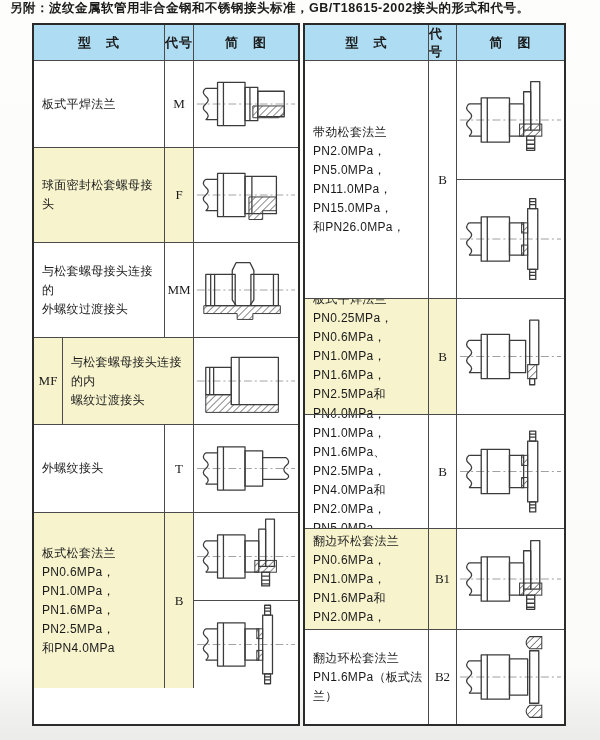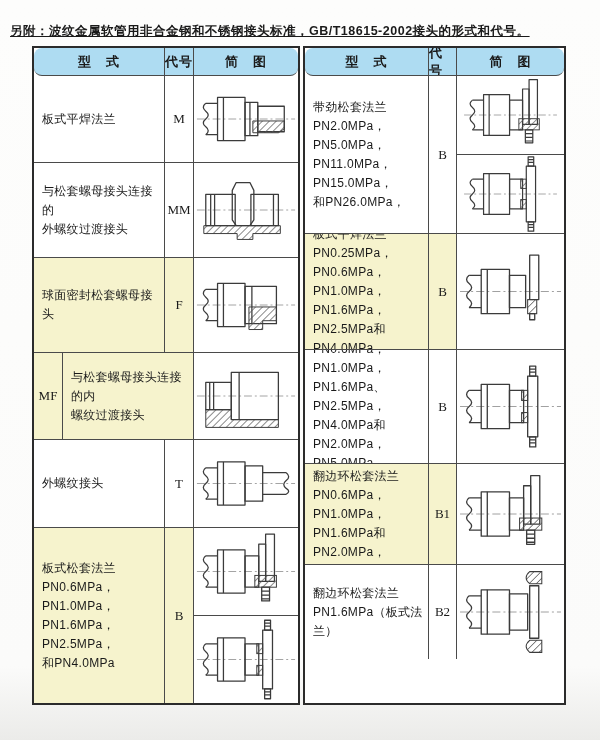--- a/index.html
+++ b/index.html
@@ -4,42 +4,41 @@
 <style>
   html,body{margin:0;padding:0;}
   body{
     width:600px;height:740px;
     font-family:"Liberation Sans","DejaVu Sans",sans-serif;
     background:linear-gradient(180deg,#fdfdfc 0%,#fbfbfa 90%,#ebebe9 100%);
     color:#1a1a1a;
     overflow:hidden;
   }
   .title{
-    padding:23px 0 0 10px;
+    padding:0 0 0 10px;
     font-size:12.5px;
     font-weight:bold;
     letter-spacing:0.5px;
     white-space:nowrap;
-    text-decoration:underline;
   }
   .tables{
     display:flex;
     margin:6px 0 0 32px;
     gap:3px;
   }
   .tbl{
     border:2px solid #2b2b2b;
     background:#ffffff;
     box-sizing:content-box;
   }
   .row{display:flex;border-bottom:1px solid #4a4a4a;box-sizing:border-box;}
   .row:last-child{border-bottom:none;}
   .c{border-right:1px solid #4a4a4a;box-sizing:border-box;overflow:hidden;}
   .c:last-child{border-right:none;}
-  .head{height:28px;background:var(--head-bg,#aedcf2);border-radius:8px;}
+  .head{height:36px;background:var(--head-bg,#aedcf2);}
   .head .c{
     display:flex;align-items:center;justify-content:center;
     font-size:13px;font-weight:bold;letter-spacing:1px;
   }
   .type{
     display:flex;flex-direction:column;justify-content:center;
     font-size:12px;line-height:19px;
     padding:3px 4px 3px 8px;
     white-space:pre-line;
     letter-spacing:0.3px;
@@ -92,51 +91,51 @@
               <rect x="24" y="20" width="28" height="44" stroke="#3b3b3b" fill="none" stroke-width="1.3" stroke-linejoin="round"></rect>
               <line x1="30" y1="20" x2="30" y2="64" stroke="#3b3b3b" fill="none" stroke-width="1.3" stroke-linejoin="round"></line>
               <rect x="52" y="25" width="13" height="34" stroke="#3b3b3b" fill="none" stroke-width="1.3" stroke-linejoin="round"></rect>
               <line x1="57" y1="25" x2="57" y2="59" stroke="#3b3b3b" fill="none" stroke-width="1.3" stroke-linejoin="round"></line>
               <rect x="65" y="29" width="27" height="26" stroke="#3b3b3b" fill="none" stroke-width="1.3" stroke-linejoin="round"></rect>
               <path d="M60,44 L92,44 L92,52 L86,56 L60,56 Z" fill="url(#hatch)" stroke="#3b3b3b" stroke-width="1"></path>
             </svg>
         </div>
       </div>
 
+      <div class="row hl" style="height:95px">
+        <div class="c col-type type">球面密封松套螺母接头</div>
+        <div class="c col-code code">F</div>
+        <div class="c col-diag diag">
+          <svg viewBox="0 0 106 84">
+              <line x1="3" y1="42" x2="103" y2="42" stroke="#8a8a8a" stroke-width="0.8" stroke-dasharray="8 3 2 3"></line>
+              <path d="M12,26 q-5,4 0,8 q5,4 0,8 q-5,4 0,8 q5,4 0,8" stroke="#3b3b3b" fill="none" stroke-width="1.3" stroke-linejoin="round"></path>
+              <path d="M24,26 L12,26 M12,58 L24,58" stroke="#3b3b3b" fill="none" stroke-width="1.3" stroke-linejoin="round"></path>
+              <rect x="24" y="20" width="28" height="44" stroke="#3b3b3b" fill="none" stroke-width="1.3" stroke-linejoin="round"></rect>
+              <line x1="30" y1="20" x2="30" y2="64" stroke="#3b3b3b" fill="none" stroke-width="1.3" stroke-linejoin="round"></line>
+              <rect x="52" y="23" width="32" height="38" stroke="#3b3b3b" fill="none" stroke-width="1.3" stroke-linejoin="round"></rect>
+              <line x1="59" y1="23" x2="59" y2="61" stroke="#3b3b3b" fill="none" stroke-width="1.3" stroke-linejoin="round"></line>
+              <path d="M56,44 L84,44 L84,58 L70,58 L70,67 L56,67 Z" fill="url(#hatch)" stroke="#3b3b3b" stroke-width="1"></path>
+            </svg>
+        </div>
+      </div>
+
       <div class="row" style="height:95px">
         <div class="c col-type type">与松套螺母接头连接的
 外螺纹过渡接头</div>
         <div class="c col-code code">MM</div>
         <div class="c col-diag diag">
           <svg viewBox="0 0 106 84">
               <line x1="3" y1="42" x2="103" y2="42" stroke="#8a8a8a" stroke-width="0.8" stroke-dasharray="8 3 2 3"></line>
               <rect x="12" y="26" width="30" height="32" stroke="#3b3b3b" fill="none" stroke-width="1.3" stroke-linejoin="round"></rect>
               <line x1="17" y1="26" x2="17" y2="58" stroke="#3b3b3b" fill="none" stroke-width="1.3" stroke-linejoin="round"></line>
               <line x1="21" y1="26" x2="21" y2="58" stroke="#3b3b3b" fill="none" stroke-width="1.3" stroke-linejoin="round"></line>
               <path d="M43,14 L57,14 L61,22 L61,52 L57,58 L43,58 L39,52 L39,22 Z" stroke="#3b3b3b" fill="none" stroke-width="1.3" stroke-linejoin="round"></path>
               <rect x="58" y="26" width="28" height="32" stroke="#3b3b3b" fill="none" stroke-width="1.3" stroke-linejoin="round"></rect>
               <line x1="81" y1="26" x2="81" y2="58" stroke="#3b3b3b" fill="none" stroke-width="1.3" stroke-linejoin="round"></line>
               <path d="M10,58 L88,58 L88,66 L60,66 L60,72 L44,72 L44,66 L10,66 Z" fill="url(#hatch)" stroke="#3b3b3b" stroke-width="1"></path>
-            </svg>
-        </div>
-      </div>
-
-      <div class="row hl" style="height:95px">
-        <div class="c col-type type">球面密封松套螺母接头</div>
-        <div class="c col-code code">F</div>
-        <div class="c col-diag diag">
-          <svg viewBox="0 0 106 84">
-              <line x1="3" y1="42" x2="103" y2="42" stroke="#8a8a8a" stroke-width="0.8" stroke-dasharray="8 3 2 3"></line>
-              <path d="M12,26 q-5,4 0,8 q5,4 0,8 q-5,4 0,8 q5,4 0,8" stroke="#3b3b3b" fill="none" stroke-width="1.3" stroke-linejoin="round"></path>
-              <path d="M24,26 L12,26 M12,58 L24,58" stroke="#3b3b3b" fill="none" stroke-width="1.3" stroke-linejoin="round"></path>
-              <rect x="24" y="20" width="28" height="44" stroke="#3b3b3b" fill="none" stroke-width="1.3" stroke-linejoin="round"></rect>
-              <line x1="30" y1="20" x2="30" y2="64" stroke="#3b3b3b" fill="none" stroke-width="1.3" stroke-linejoin="round"></line>
-              <rect x="52" y="23" width="32" height="38" stroke="#3b3b3b" fill="none" stroke-width="1.3" stroke-linejoin="round"></rect>
-              <line x1="59" y1="23" x2="59" y2="61" stroke="#3b3b3b" fill="none" stroke-width="1.3" stroke-linejoin="round"></line>
-              <path d="M56,44 L84,44 L84,58 L70,58 L70,67 L56,67 Z" fill="url(#hatch)" stroke="#3b3b3b" stroke-width="1"></path>
             </svg>
         </div>
       </div>
 
       <div class="row hl" style="height:87px">
         <div class="c col-code code">MF</div>
         <div class="c col-type type">与松套螺母接头连接的内
 螺纹过渡接头</div>
         <div class="c col-diag diag">
           <svg viewBox="0 0 106 84">
@@ -210,21 +209,21 @@
       </div>
     </div>
 
     <div class="tbl tbl-right">
       <div class="row head">
         <div class="c col-type">型　式</div>
         <div class="c col-code">代号</div>
         <div class="c col-diag">简　图</div>
       </div>
 
-      <div class="row" style="height:158px">
+      <div class="row" style="height:238px">
         <div class="c col-type type">带劲松套法兰
 PN2.0MPa，PN5.0MPa，
 PN11.0MPa，PN15.0MPa，
 和PN26.0MPa，</div>
         <div class="c col-code code">B</div>
         <div class="c col-diag diag">
           <div class="sub">
             <svg viewBox="0 0 106 84">
                 <line x1="3" y1="42" x2="103" y2="42" stroke="#8a8a8a" stroke-width="0.8" stroke-dasharray="8 3 2 3"></line>
                 <path d="M12,26 q-5,4 0,8 q5,4 0,8 q-5,4 0,8 q5,4 0,8" stroke="#3b3b3b" fill="none" stroke-width="1.3" stroke-linejoin="round"></path>

